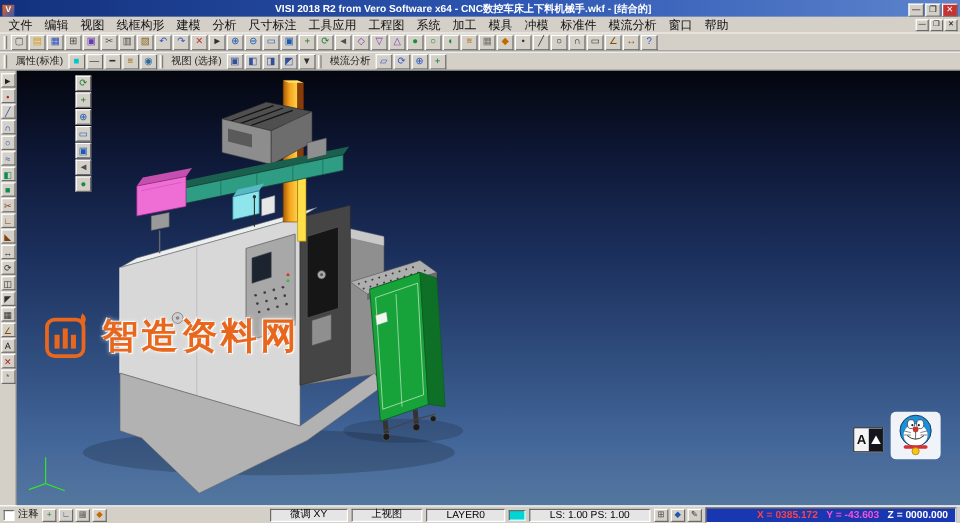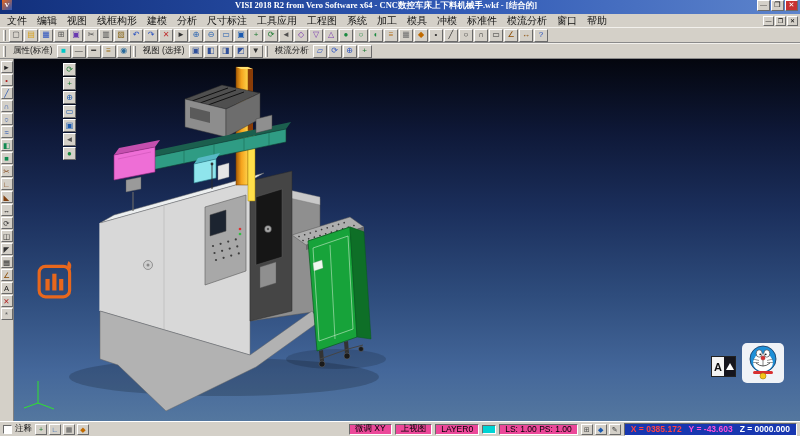--- a/index.html
+++ b/index.html
@@ -2,21 +2,21 @@
 <html><head>
 <meta charset="utf-8">
 <style>
   * { margin:0; padding:0; box-sizing:border-box; }
   html,body { width:800px; height:436px; overflow:hidden; }
   body { font-family:"Liberation Sans", sans-serif; font-size:9px; background:#d4d0c8; }
   .app { width:800px; height:436px; display:flex; flex-direction:column; overflow:hidden; user-select:none; }
 
   
   .titlebar { height:14px; background:linear-gradient(90deg,#12307c 0%,#2f58b4 55%,#5d84cc 100%);
-    display:flex; align-items:flex-start; padding:0 2px; color:#fff; flex:none;font-family:Liberation Serif, serif; }
+    display:flex; align-items:flex-end; padding:0 2px; color:#fff; flex:none; }
   .appicon { width:10px; height:10px; background:linear-gradient(135deg,#e8671c 0%,#2f58b4 100%);
     color:#fff; font-size:7px; font-weight:bold; text-align:center; line-height:10px; margin-right:3px; flex:none; }
   .title { flex:1; text-align:center; font-size:8.5px; font-weight:bold; white-space:nowrap; overflow:hidden; }
   .winbtns { display:flex; gap:1px; flex:none; }
   .wbtn { width:13px; height:11px; background:#d4d0c8; border:1px solid; border-color:#fff #6a6a6a #6a6a6a #fff;
     color:#000; font-size:7px; line-height:9px; text-align:center; cursor:default; }
   .wbtn.close { background:#c83232; color:#fff; }
 
   
   .menubar { height:13px; display:flex; align-items:center; padding:0 2px; flex:none; background:#d4d0c8; }
@@ -68,27 +68,27 @@
 
   
   .statusbar { height:15px; flex:none; display:flex; align-items:center; gap:3px; padding:0 3px;
     border-top:1px solid #fff; background:#d4d0c8; font-size:8.5px; }
   .chk { width:9px; height:9px; background:#fff; border:1px solid; border-color:#6a6a6a #fff #fff #6a6a6a; flex:none; }
   .slabel { white-space:nowrap; color:#111;text-align:center; }
   .sicon { width:12px; height:11px; display:flex; align-items:center; justify-content:center;
     background:#d4d0c8; border:1px solid; border-color:#fff #6a6a6a #6a6a6a #fff; flex:none; }
   .sicon .g { font-size:7px; line-height:7px; }
   .spacer { flex:1; }
-  .field { height:11px; display:flex; align-items:center; padding:0 5px; white-space:nowrap;
-    border:1px solid; border-color:#6a6a6a #fff #fff #6a6a6a; background:#ec4899; flex:none; }
+  .field { height:11px; display:flex; align-items:center; padding:0 16px; white-space:nowrap;
+    border:1px solid; border-color:#6a6a6a #fff #fff #6a6a6a; background:#e5e5e5; flex:none; }
   .swatch { width:14px; height:9px; background:#00d4d4; border:1px solid; border-color:#6a6a6a #fff #fff #6a6a6a; flex:none; }
   .coords { height:13px; background:#1837b0; color:#fff; display:flex; align-items:center; gap:7px;
     padding:0 6px; font-weight:bold; white-space:nowrap; flex:none;
     border:1px solid; border-color:#6a6a6a #fff #fff #6a6a6a; }
-  .cx { color:#ff4242; } .cy { color:#ff4fd8; } .cz { color:#ffffff; }
+  .cx { color:#ff4242;margin-left:36px; } .cy { color:#ff4fd8; } .cz { color:#ffffff; }
 </style>
 </head>
 <body>
 
 <div class="app">
 
   <div class="titlebar">
     <span class="appicon">V</span>
     <span class="title">VISI 2018 R2 from Vero Software x64 - CNC数控车床上下料机械手.wkf - [结合的]</span>
     <span class="winbtns">
@@ -494,20 +494,21 @@
         </div>
 
       <div class="watermark">
         <svg width="42" height="42" viewBox="0 0 40 40">
           <rect x="3" y="7" width="29" height="29" rx="6" fill="none" stroke="#e8671c" stroke-width="3"></rect>
           <rect x="9" y="19" width="4" height="11" fill="#e8671c"></rect>
           <rect x="15.5" y="14" width="4" height="16" fill="#e8671c"></rect>
           <rect x="22" y="19" width="4" height="11" fill="#e8671c"></rect>
           <path d="M31,2 q5,4 1,9 q-4,-3 -1,-9 Z" fill="#e8671c"></path>
         </svg>
+        <span class="wm-text">智造资料网</span>
       </div>
 
       <svg class="axis-svg" viewBox="0 0 38 40">
         <line x1="16" y1="28" x2="16" y2="6" stroke="#2fe32f" stroke-width="1"></line>
         <line x1="16" y1="28" x2="32" y2="34" stroke="#2fe32f" stroke-width="1"></line>
         <line x1="16" y1="28" x2="2" y2="33" stroke="#2fe32f" stroke-width="1"></line>
       </svg>
 
       <div class="ab-sticker">
         <span class="ab-a">A</span>

